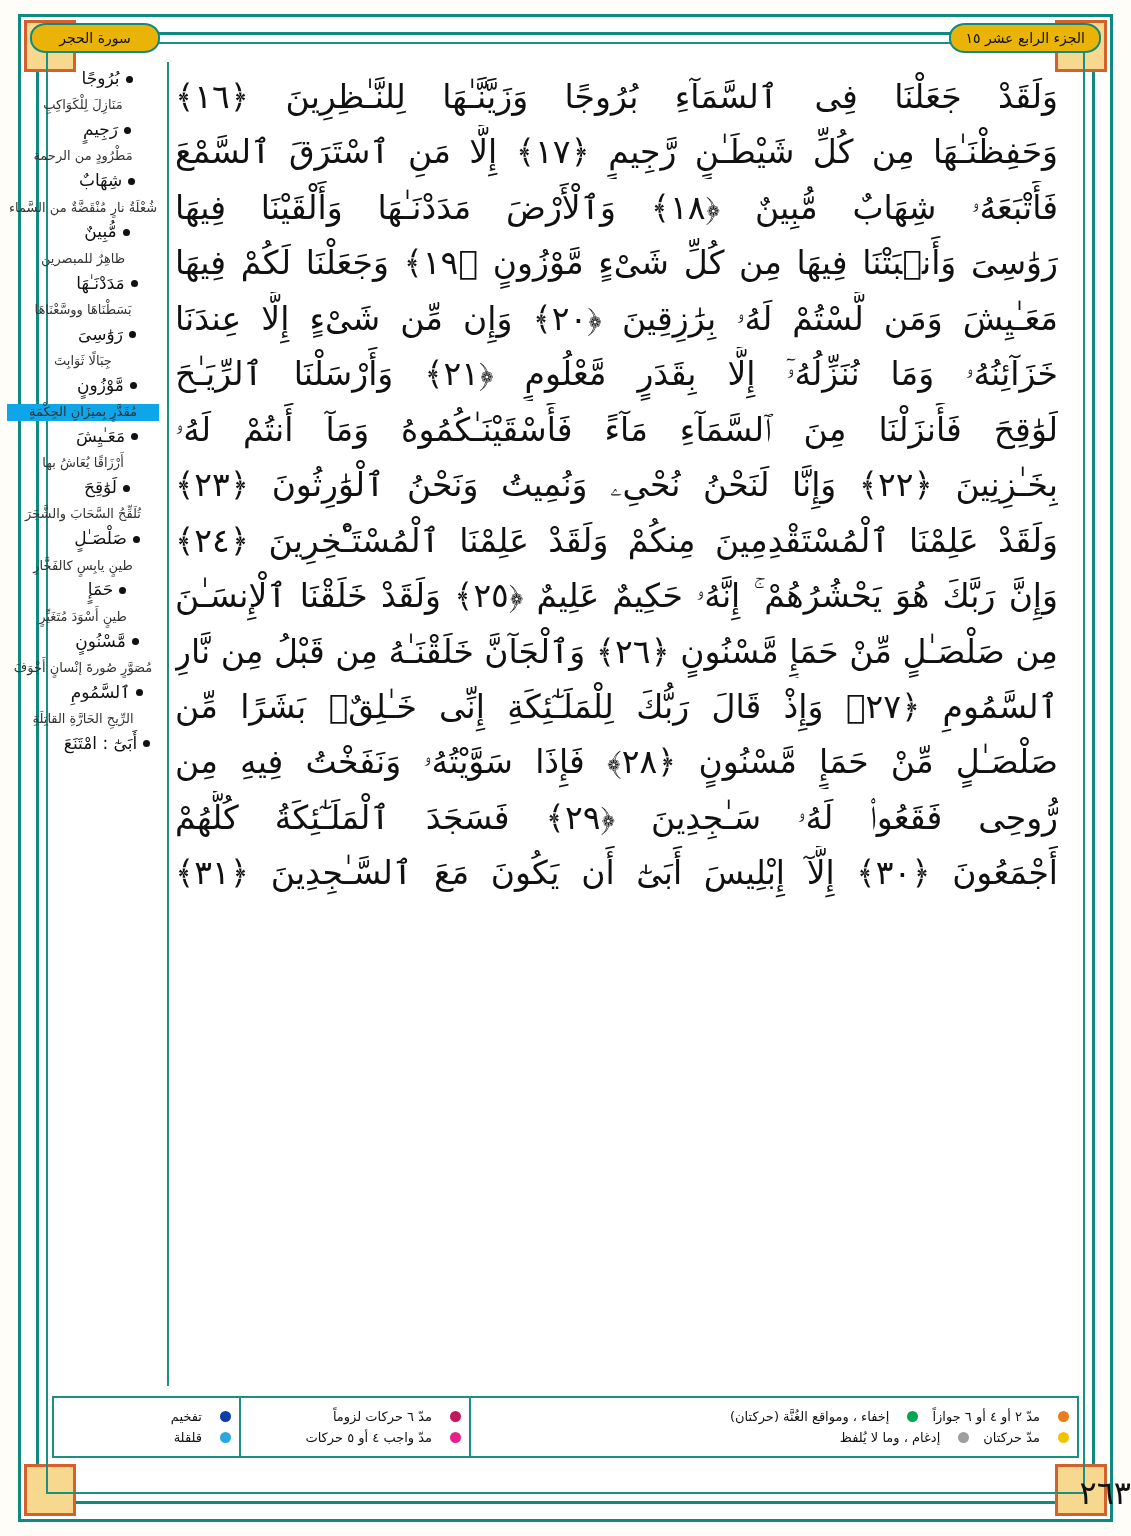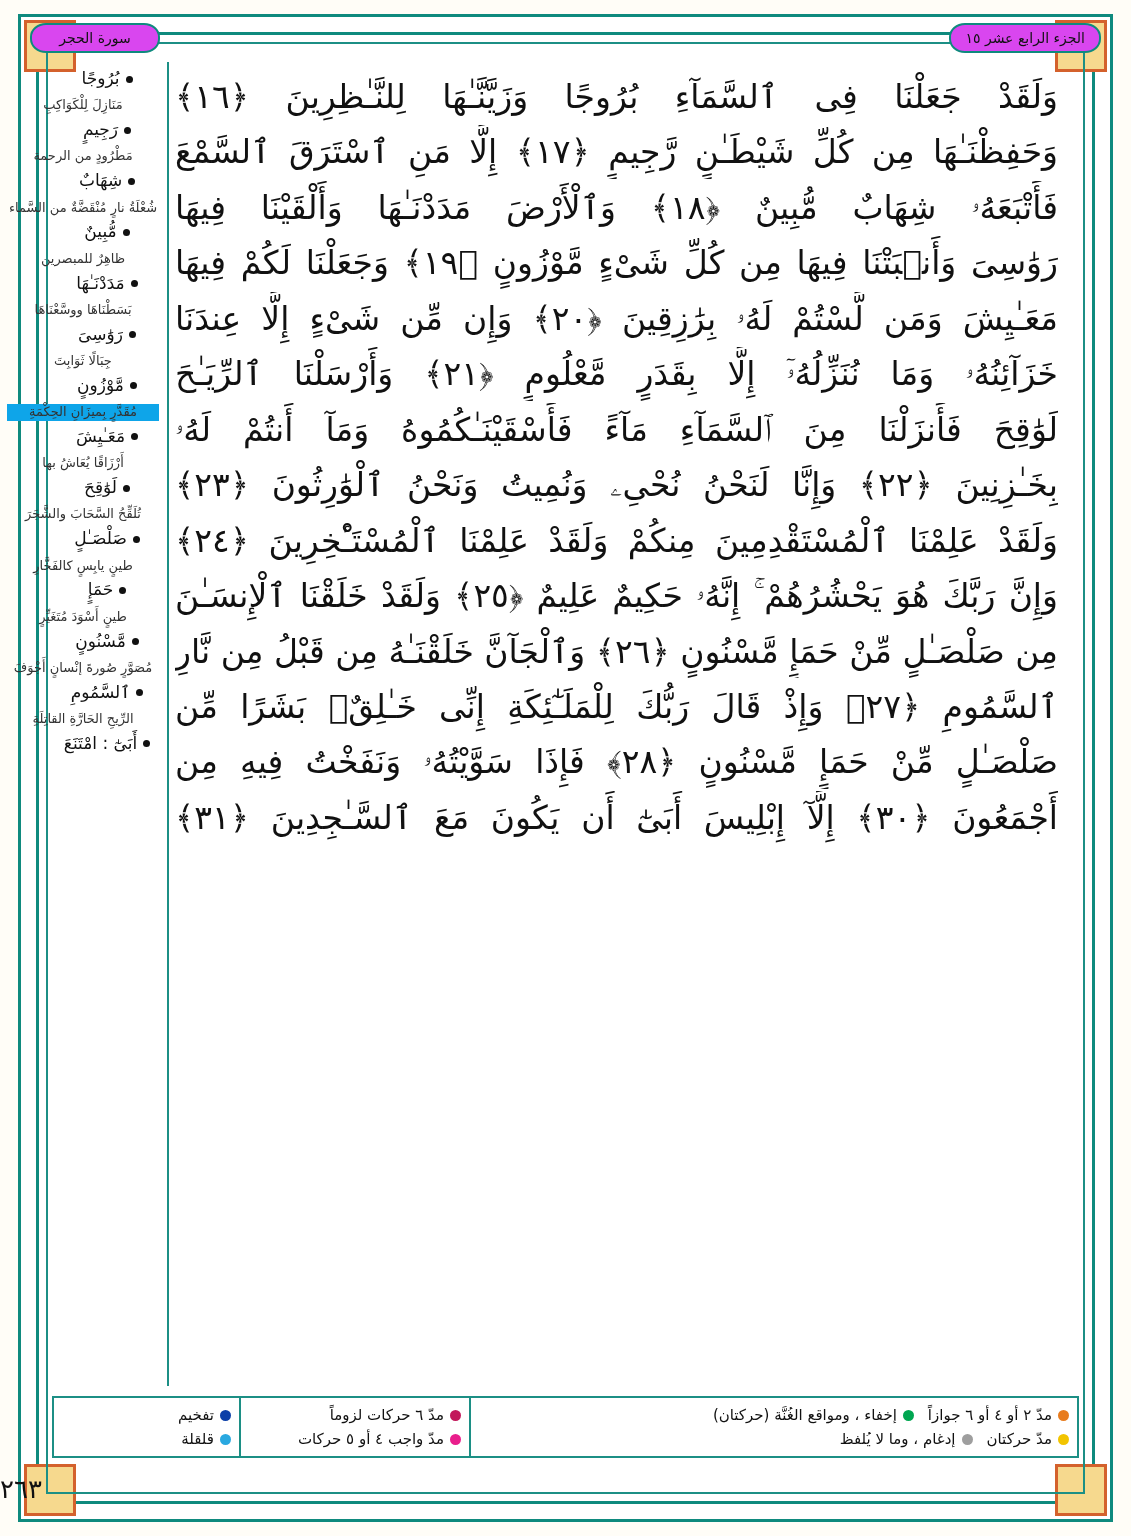--- a/index.html
+++ b/index.html
@@ -55,21 +55,21 @@
     display: flex;
     align-items: center;
     justify-content: space-between;
     padding: 0 6px;
     box-sizing: border-box;
   }
   .cartouche {
     position: relative;
     min-width: 130px;
     height: 30px;
-    background: #d946ef;
+    background: #eab308;
     border: 2px solid #0f8a7e;
     border-radius: 16px / 14px;
     display: flex;
     align-items: center;
     justify-content: center;
     font-size: 14px;
     color: #111;
     font-family: "DejaVu Sans", sans-serif;
     padding: 0 14px;
     box-sizing: border-box;
@@ -170,39 +170,39 @@
   .legend-group:last-child { border-left: none; }
   .legend-row {
     display: flex;
     flex-direction: row;
     justify-content: flex-start;
     gap: 14px;
   }
   .legend-item {
     display: flex;
     align-items: center;
-    gap: 6px;
-    font-size: 15px;
+    gap: 18px;
+    font-size: 13px;
     color: #111;
     white-space: nowrap;
   }
   .legend-dot {
     width: 11px; height: 11px;
     border-radius: 50%;
     display: inline-block;
     flex: 0 0 auto;
   }
   .legend-group.narrow { flex: 0 0 230px; }
   .legend-group.narrow2 { flex: 0 0 185px; }
 
   .page-number {
     position: absolute;
-    left: 0; right: 0; bottom: 32px;
-    text-align: left;
-    font-size: 26px;
+    left: 0; right: 0; bottom: 24px;
+    text-align: right;
+    font-size: 32px;
     color: #111;
     letter-spacing: 1px;
   }
 
   
   .corner {
     position: absolute;
     width: 46px; height: 46px;
     border: 3px solid #d4612c;
     background: #f6d98e;
@@ -244,20 +244,21 @@
       <div class="ayah-line">رَوَٰسِىَ وَأَنۢبَتْنَا فِيهَا مِن كُلِّ شَىْءٍ مَّوْزُونٍ ﴿١٩﴾ وَجَعَلْنَا لَكُمْ فِيهَا</div>
       <div class="ayah-line">مَعَـٰيِشَ وَمَن لَّسْتُمْ لَهُۥ بِرَٰزِقِينَ ﴿٢٠﴾ وَإِن مِّن شَىْءٍ إِلَّا عِندَنَا</div>
       <div class="ayah-line">خَزَآئِنُهُۥ وَمَا نُنَزِّلُهُۥٓ إِلَّا بِقَدَرٍ مَّعْلُومٍ ﴿٢١﴾ وَأَرْسَلْنَا ٱلرِّيَـٰحَ</div>
       <div class="ayah-line">لَوَٰقِحَ فَأَنزَلْنَا مِنَ ٱلسَّمَآءِ مَآءً فَأَسْقَيْنَـٰكُمُوهُ وَمَآ أَنتُمْ لَهُۥ</div>
       <div class="ayah-line">بِخَـٰزِنِينَ ﴿٢٢﴾ وَإِنَّا لَنَحْنُ نُحْىِۦ وَنُمِيتُ وَنَحْنُ ٱلْوَٰرِثُونَ ﴿٢٣﴾</div>
       <div class="ayah-line">وَلَقَدْ عَلِمْنَا ٱلْمُسْتَقْدِمِينَ مِنكُمْ وَلَقَدْ عَلِمْنَا ٱلْمُسْتَـْٔخِرِينَ ﴿٢٤﴾</div>
       <div class="ayah-line">وَإِنَّ رَبَّكَ هُوَ يَحْشُرُهُمْ ۚ إِنَّهُۥ حَكِيمٌ عَلِيمٌ ﴿٢٥﴾ وَلَقَدْ خَلَقْنَا ٱلْإِنسَـٰنَ</div>
       <div class="ayah-line">مِن صَلْصَـٰلٍ مِّنْ حَمَإٍ مَّسْنُونٍ ﴿٢٦﴾ وَٱلْجَآنَّ خَلَقْنَـٰهُ مِن قَبْلُ مِن نَّارِ</div>
       <div class="ayah-line">ٱلسَّمُومِ ﴿٢٧﴾ وَإِذْ قَالَ رَبُّكَ لِلْمَلَـٰٓئِكَةِ إِنِّى خَـٰلِقٌۢ بَشَرًا مِّن</div>
       <div class="ayah-line">صَلْصَـٰلٍ مِّنْ حَمَإٍ مَّسْنُونٍ ﴿٢٨﴾ فَإِذَا سَوَّيْتُهُۥ وَنَفَخْتُ فِيهِ مِن</div>
+      <div class="ayah-line">رُّوحِى فَقَعُوا۟ لَهُۥ سَـٰجِدِينَ ﴿٢٩﴾ فَسَجَدَ ٱلْمَلَـٰٓئِكَةُ كُلُّهُمْ</div>
       <div class="ayah-line">أَجْمَعُونَ ﴿٣٠﴾ إِلَّآ إِبْلِيسَ أَبَىٰٓ أَن يَكُونَ مَعَ ٱلسَّـٰجِدِينَ ﴿٣١﴾</div>
     </div>
 
     <div class="gloss-col">
       <div class="gloss-item">
         <div class="gloss-term"><span class="bullet"></span><span>بُرُوجًا</span></div>
         <div class="gloss-def">مَنَازِلَ لِلْكَوَاكِبِ</div>
       </div>
       <div class="gloss-item">
         <div class="gloss-term"><span class="bullet"></span><span>رَجِيمٍ</span></div>

